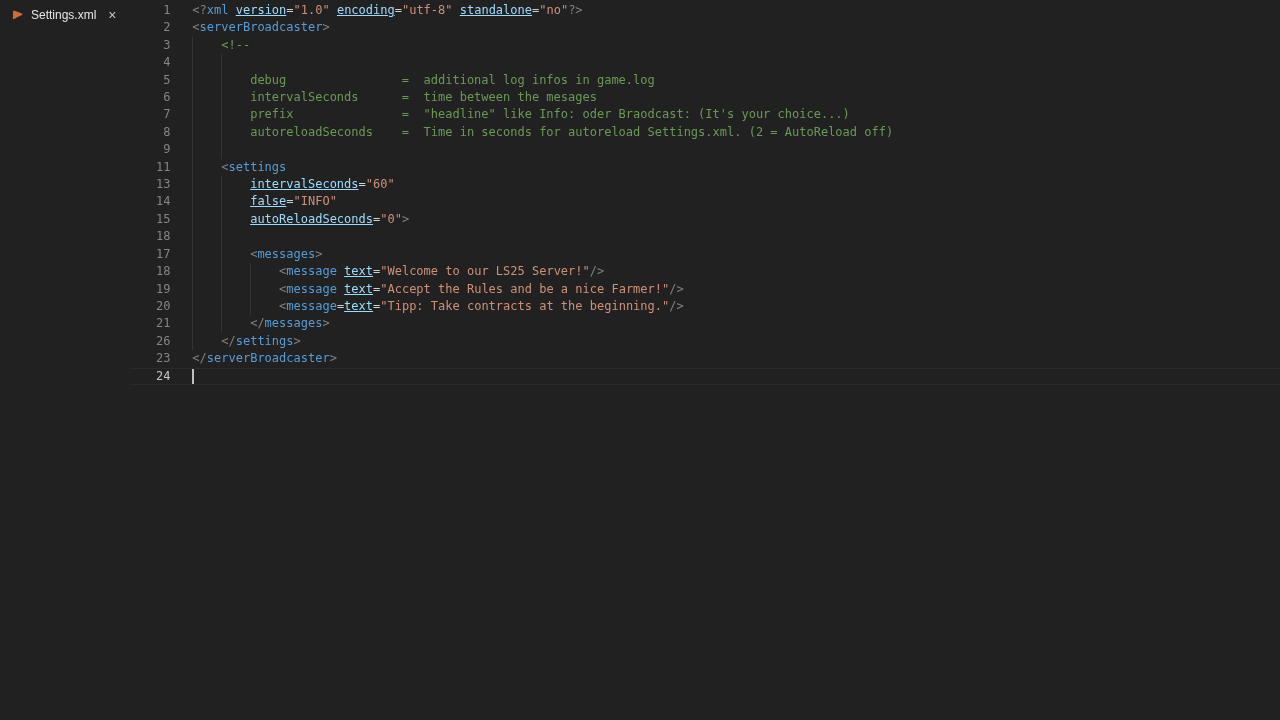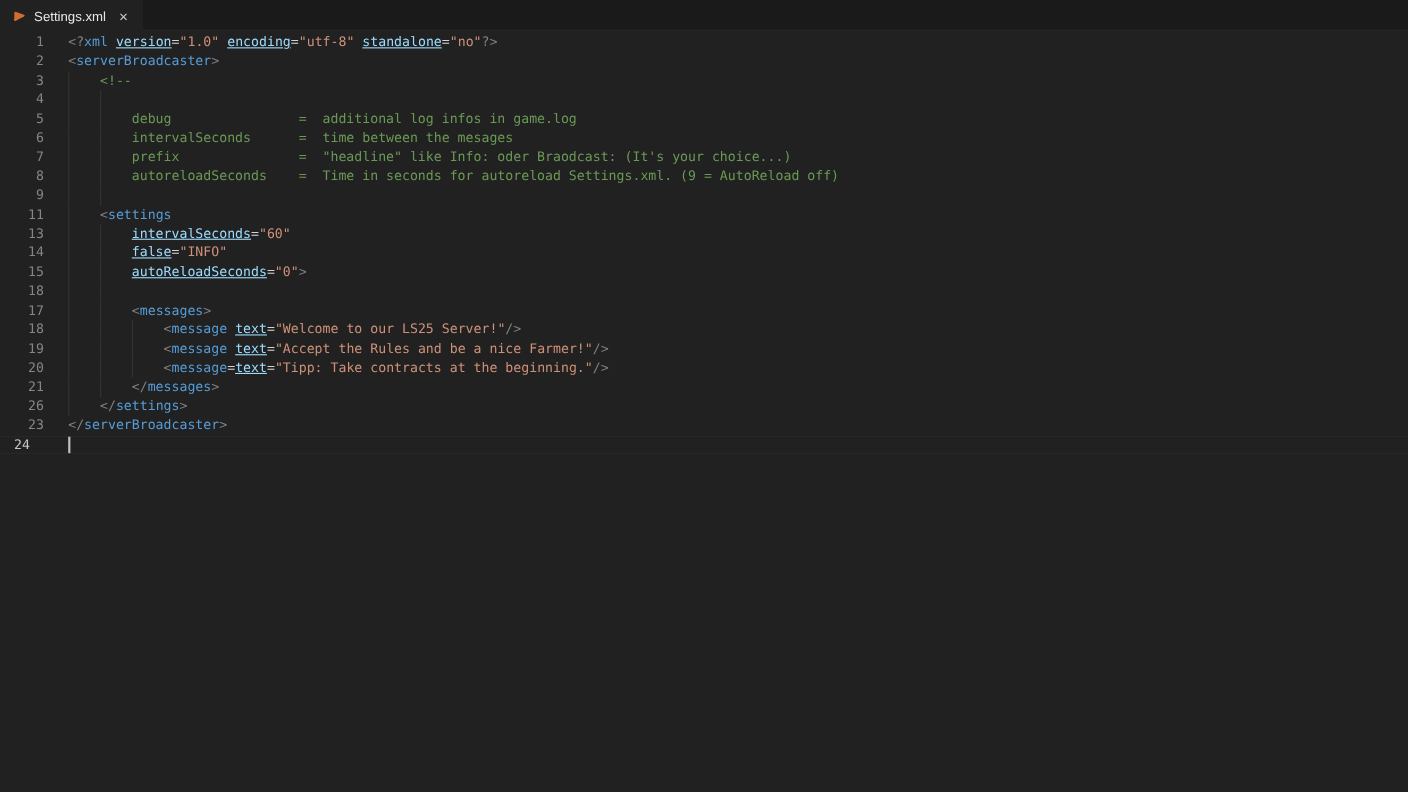--- a/index.html
+++ b/index.html
@@ -22,21 +22,21 @@
     --close: #c5c5c5;
     --icon: #cf6d33;
   }
   * { margin: 0; padding: 0; box-sizing: border-box; }
   html, body {
     width: 1280px; height: 720px;
     overflow: hidden;
     background: var(--bg);
     font-family: "Liberation Sans", sans-serif;
   }
-  .app { width: 1280px; height: 608px; display: flex; flex-direction: column; }
+  .app { width: 1280px; height: 608px; display: flex; }
 
   
   .tabbar {
     height: 28px;
     flex: 0 0 28px;
     background: var(--tabbar-bg);
     border-bottom: 1px solid var(--border);
     display: flex;
     align-items: stretch;
   }
@@ -82,21 +82,21 @@
     font-family: "DejaVu Sans Mono", "Liberation Mono", monospace;
     font-size: 12px;
   }
   .row.active { box-shadow: inset 0 1px 0 var(--active-line-border), inset 0 -1px 0 var(--active-line-border); }
   .lnum {
     flex: 0 0 40px;
     text-align: right;
     color: var(--line-number);
     user-select: none;
   }
-  .row.active .lnum { color: var(--line-number-active); text-align: center; }
+  .row.active .lnum { color: var(--line-number-active); }
   .lcode {
     position: relative;
     flex: 1;
     white-space: pre;
     padding-left: 22px;
     color: var(--text);
   }
   .guide { position: absolute; top: 0; bottom: 0; width: 1px; background: var(--indent-guide); }
   .cursor { position: absolute; top: 1px; width: 1.5px; height: 15px; background: var(--cursor); }
 
@@ -148,21 +148,21 @@
         <div class="row">
           <div class="lnum">6</div>
           <div class="lcode"><span class="guide" style="left: 22px;"></span><span class="guide" style="left: 50.88px;"></span><span class="tok-com">        intervalSeconds      =  time between the mesages</span></div>
         </div>
         <div class="row">
           <div class="lnum">7</div>
           <div class="lcode"><span class="guide" style="left: 22px;"></span><span class="guide" style="left: 50.88px;"></span><span class="tok-com">        prefix               =  "headline" like Info: oder Braodcast: (It's your choice...)</span></div>
         </div>
         <div class="row">
           <div class="lnum">8</div>
-          <div class="lcode"><span class="guide" style="left: 22px;"></span><span class="guide" style="left: 50.88px;"></span><span class="tok-com">        autoreloadSeconds    =  Time in seconds for autoreload Settings.xml. (9 = AutoReload off)</span></div>
+          <div class="lcode"><span class="guide" style="left: 22px;"></span><span class="guide" style="left: 50.88px;"></span><span class="tok-com">        autoreloadSeconds    =  Time in seconds for autoreload Settings.xml. (2 = AutoReload off)</span></div>
         </div>
         <div class="row">
           <div class="lnum">9</div>
           <div class="lcode"><span class="guide" style="left: 22px;"></span><span class="guide" style="left: 50.88px;"></span></div>
         </div>
         <div class="row">
           <div class="lnum">11</div>
           <div class="lcode"><span class="guide" style="left: 22px;"></span><span class="tok-def">    </span><span class="tok-punc">&lt;</span><span class="tok-tag">settings</span></div>
         </div>
         <div class="row">

